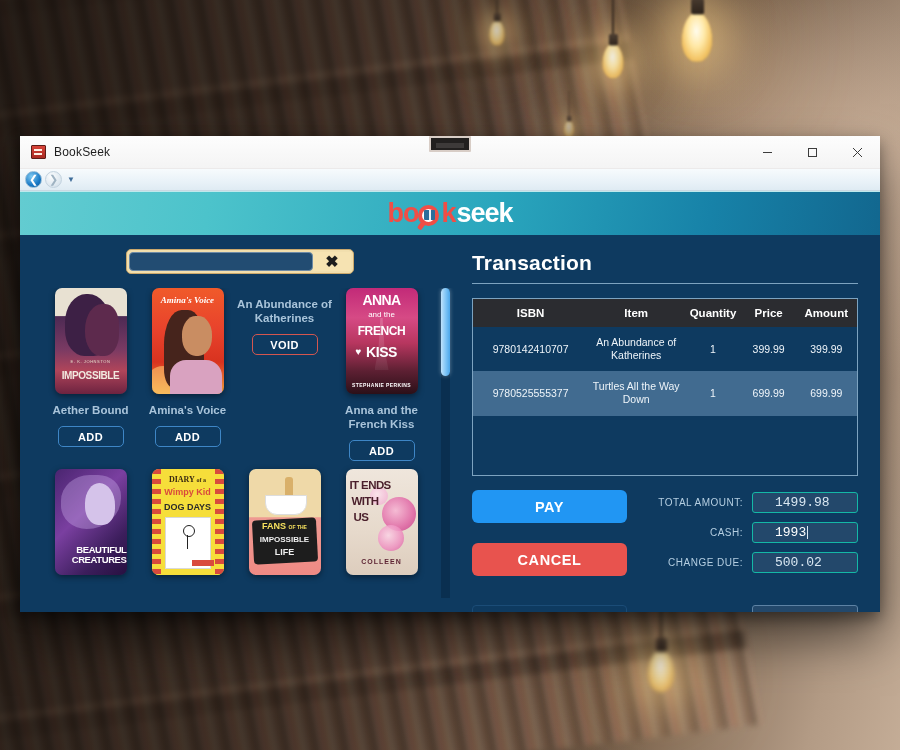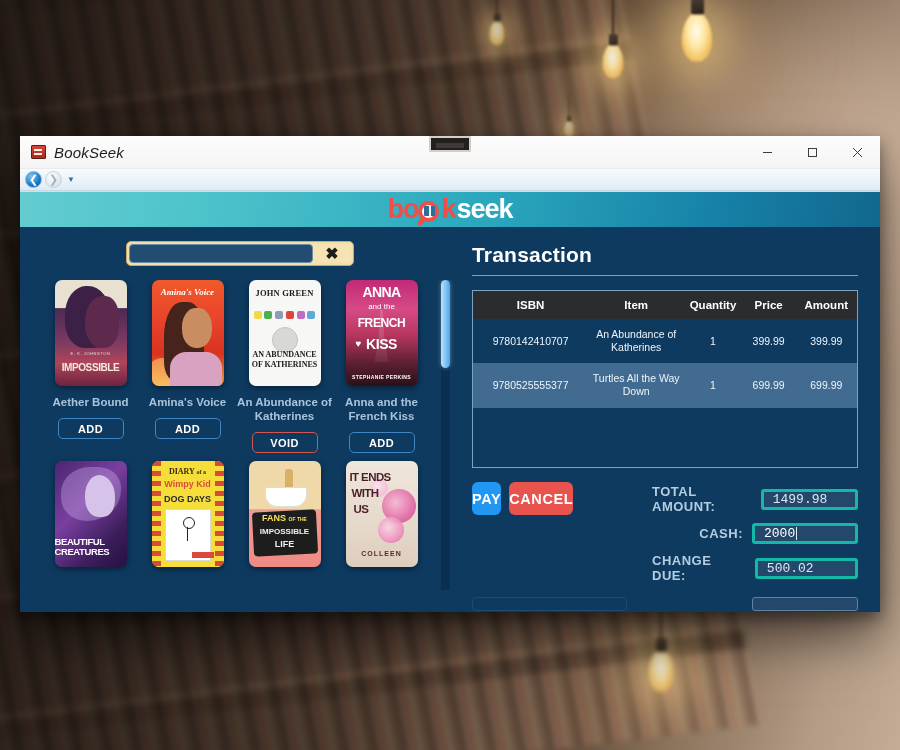--- a/index.html
+++ b/index.html
@@ -103,21 +103,21 @@
   .app-icon .bk {
     position:absolute; inset:1px 0 1px 1px;
     background: linear-gradient(#d9443a, #a82a22);
     border: 1px solid #5d1c16; border-radius: 1px;
   }
   .app-icon .bk::after {
     content:""; position:absolute; left:2px; top:3px; right:3px; height:2px;
     background: #fdf0e4; box-shadow: 0 4px 0 #fdf0e4;
   }
   .app-title {
-    font-size: 15px; color: #1d1d1d; letter-spacing: .2px; font-style: italic;
+    font-size: 12px; color: #1d1d1d; letter-spacing: .2px;
   }
   .notch {
     position: absolute; left: 50%; top: 0px; transform: translateX(-50%);
     width: 42px; height: 16px; background: #22201f;
     border-radius: 1px;
     border: 2px solid #d8cdc6;
   }
   .notch i {
     position:absolute; left:5px; right:5px; top:5px; height:5px;
     background:#3d3a39; display:block;
@@ -155,21 +155,21 @@
 
   
   .app-body {
     position: relative;
     height: calc(100% - 55px);
     background: #0e3a60;
     overflow: hidden;
   }
 
   .brand-bar {
-    height: 36px;
+    height: 44px;
     background: linear-gradient(100deg, #63ccd1 0%, #4cc3cb 22%, #2aa6bd 55%, #1782a8 80%, #12678f 100%);
     border-top: 1px solid #bfe9ec;
     display: flex; align-items: center; justify-content: center;
   }
   .logo { display:flex; align-items:center; font-size: 27px; font-weight: 700; letter-spacing:-1px; }
   .logo .bo { color:#f04e46; }
   .logo .k  { color:#f04e46; margin-left:1px; }
   .logo .seek { color:#ffffff; margin-left:1px; }
   .logo .magnifier {
     position: relative; width: 24px; height: 26px; margin: 0 -1px;
@@ -326,44 +326,44 @@
   table.tx tbody tr:nth-child(even) { background: #416b90; }
   .col-isbn { width: 30%; }
   .col-item { width: 25%; }
   .col-qty  { width: 15%; }
   .col-price{ width: 14%; }
   .col-amt  { width: 16%; }
 
   .tx-footer {
     display: flex; margin-top: 14px; gap: 14px;
   }
-  .action-col { display:flex; gap: 8px; width: 155px; }
+  .action-col { display:flex; flex-direction:column; gap: 20px; width: 155px; }
   .btn-pay, .btn-cancel {
     height: 33px; border: none; border-radius: 6px;
     color: #fff; font-size: 14.5px; font-weight: 700; letter-spacing: .6px;
     cursor: pointer;
     font-family: "Liberation Sans", sans-serif;
   }
   .btn-pay { background: #2196f3; }
   .btn-cancel { background: #e8534e; }
 
   .totals { flex:1; display:flex; flex-direction:column; gap: 9px; padding-top: 2px; }
   .total-row { display:flex; align-items:center; justify-content:flex-end; gap: 9px; }
   .total-label {
-    font-size: 13px; font-weight: 700; color: #b4cee1; letter-spacing: .5px; margin-left: 11px;
+    font-size: 10px; font-weight: 400; color: #b4cee1; letter-spacing: .5px; margin-left: 11px;
   }
   .total-field {
     width: 106px; height: 21px;
     background: #23486b;
-    border: 3px solid #14b8a6;
+    border: 1px solid #14b8a6;
     border-radius: 3px;
     color: #d9e7f2;
     font-family: "Liberation Mono", monospace;
     font-size: 13px;
-    padding: 0 9px;
+    padding: 0 22px;
     display:flex; align-items:center;
   }
   .total-field.active { color:#ffffff; }
   .caret {
     display:inline-block; width:1px; height:13px; background:#dbe8f3; margin-left:1px;
   }
 
   .partial-box {
     position:absolute; right: 22px; bottom: -7px;
     width: 106px; height: 14px;
@@ -403,21 +403,21 @@
   .c-anna .andthe { position:absolute; left:0; right:0; top:22px; text-align:center; color:#fff; font-size:8px; }
   .c-anna .french { position:absolute; left:0; right:0; top:36px; text-align:center; color:#fff; font-size:12px; font-weight:700; letter-spacing:-.4px; }
   .c-anna .kiss { position:absolute; left:0; right:0; top:56px; text-align:center; color:#fff; font-size:14px; font-weight:700; letter-spacing:-.4px; }
   .c-anna .heart { position:absolute; left:10px; top:58px; color:#fff; font-size:10px; }
   .c-anna .tower { position:absolute; left:50%; margin-left:-7px; top:30px; width:14px; height:52px; background:linear-gradient(rgba(255,255,255,.18),rgba(255,255,255,.06)); clip-path: polygon(42% 0,58% 0,72% 60%,100% 100%,0 100%,28% 60%); }
   .c-anna .auth { position:absolute; left:0; right:0; bottom:6px; text-align:center; color:#fff; font-size:5px; font-weight:700; letter-spacing:.4px; }
 
   .c-beaut { background: linear-gradient(135deg,#4a2570,#7a3fa0 40%,#3c1e5c 75%,#271040); }
   .c-beaut .swirl { position:absolute; left:6px; top:6px; width:60px; height:54px; border-radius:50% 40% 60% 45%; background:rgba(210,180,240,.35); }
   .c-beaut .face { position:absolute; left:30px; top:14px; width:30px; height:42px; border-radius:48% 52% 40% 44%; background:#d5c3ea; }
-  .c-beaut .ttl { position:absolute; left:0; right:0; bottom:10px; text-align:left; color:#fff; font-size:9.5px; font-weight:800; line-height:1.05; letter-spacing:-.4px; }
+  .c-beaut .ttl { position:absolute; left:0; right:0; bottom:10px; text-align:right; color:#fff; font-size:9.5px; font-weight:800; line-height:1.05; letter-spacing:-.4px; }
 
   .c-wimpy { background: #f6de3a; }
   .c-wimpy .tape { position:absolute; left:0; top:0; bottom:0; width:9px; background: repeating-linear-gradient(#d94a3d 0 5px, #f6de3a 5px 10px); }
   .c-wimpy .tape.r { left:auto; right:0; }
   .c-wimpy .d1 { position:absolute; left:10px; right:10px; top:6px; text-align:center; color:#3a2a12; font-size:8px; font-weight:700; font-family:"Liberation Serif", serif; }
   .c-wimpy .d2 { position:absolute; left:10px; right:10px; top:18px; text-align:center; color:#d94a3d; font-size:9px; font-weight:700; }
   .c-wimpy .d3 { position:absolute; left:10px; right:10px; top:33px; text-align:center; color:#2a2a2a; font-size:9px; font-weight:700; }
   .c-wimpy .panel { position:absolute; left:13px; right:13px; top:48px; bottom:6px; background:#fff; border:1px solid #d9d9d9; }
   .c-wimpy .kid { position:absolute; left:50%; margin-left:-6px; top:56px; width:12px; height:26px; }
   .c-wimpy .kid::before { content:""; position:absolute; left:1px; top:0; width:10px; height:10px; border-radius:50%; border:1.4px solid #222; }
@@ -536,34 +536,20 @@
                     <div class="hair"></div>
                     <div class="face"></div>
                     <div class="body"></div>
                   <div class="ttl">Amina's Voice</div>
                 </div>
                 <div class="book-title">Amina's Voice</div>
                 <button class="book-btn">ADD</button>
               </div>
 
               <div class="book-card">
-                <div class="cover c-john">
-                  <div class="green">JOHN GREEN</div>
-                  <div class="sub"></div>
-                  <div class="icons">
-                    <i style="background:#f3d84a"></i>
-                      <i style="background:#4caf50"></i>
-                      <i style="background:#8e9bb5"></i>
-                    <i style="background:#e0443e"></i>
-                      <i style="background:#c06cc0"></i>
-                      <i style="background:#60a8d8"></i>
-                  </div>
-                  <div class="coin"></div>
-                  <div class="ttl">AN ABUNDANCE OF KATHERINES</div>
-                </div>
                 <div class="book-title">An Abundance of Katherines</div>
                 <button class="book-btn void">VOID</button>
               </div>
 
               <div class="book-card">
                 <div class="cover c-anna">
                   <div class="tower"></div>
                   <div class="anna">ANNA</div>
                   <div class="andthe">and the</div>
                   <div class="french">FRENCH</div>
@@ -667,21 +653,21 @@
               <button class="btn-cancel">CANCEL</button>
             </div>
             <div class="totals">
               <div class="total-row">
                 <span class="total-label">TOTAL AMOUNT:</span>
                 <span class="total-field">1499.98</span>
               </div>
               <div class="total-row">
                 <span class="total-label">CASH:</span>
                 <span class="total-field active">
-                    <span>2000</span>
+                    <span>1993</span>
                     <i class="caret"></i>
                   </span>
               </div>
               <div class="total-row">
                 <span class="total-label">CHANGE DUE:</span>
                 <span class="total-field">500.02</span>
               </div>
             </div>
           </div>
 

